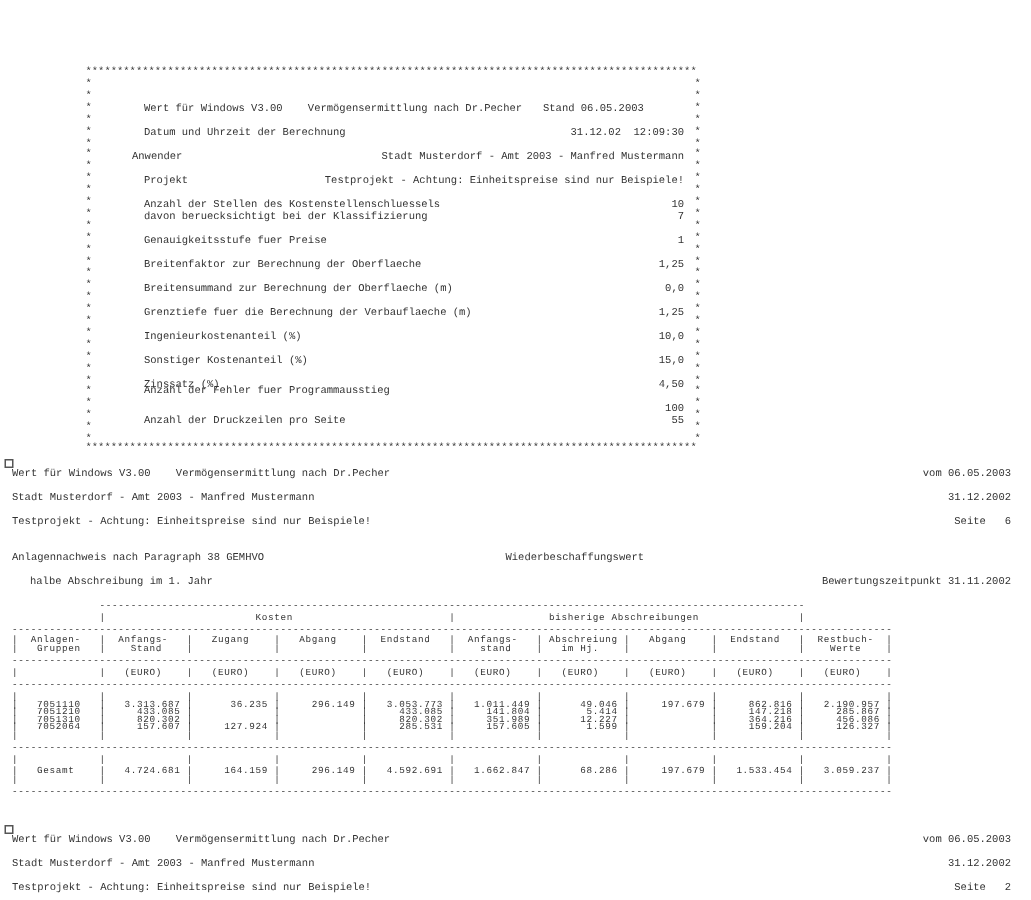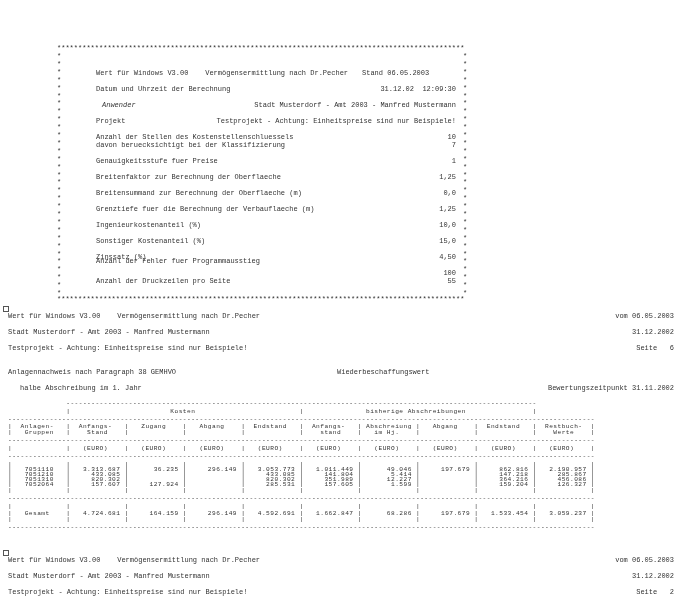--- a/index.html
+++ b/index.html
@@ -80,21 +80,21 @@
       <div class="ln" style="left: 57px; top: 290px;">*</div>
       <div class="ln" style="left: 463px; top: 290px;">*</div>
     </div>
 
   <div class="ln" style="left:96px;top:70px;">Wert für Windows V3.00    Vermögensermittlung nach Dr.Pecher</div>
   <div class="ln" style="left:362px;top:70px;">Stand 06.05.2003</div>
 
   <div id="box-rows">
       <div class="ln" style="left: 96px; top: 86px;">Datum und Uhrzeit der Berechnung</div>
       <div class="ln r" style="right: 231px; top: 86px;">31.12.02  12:09:30</div>
-      <div class="ln" style="left: 102px; top: 102px; font-style: italic;">Anwender</div>
+      <div class="ln" style="left: 88px; top: 102px;">Anwender</div>
       <div class="ln r" style="right: 231px; top: 102px;">Stadt Musterdorf - Amt 2003 - Manfred Mustermann</div>
       <div class="ln" style="left: 96px; top: 118px;">Projekt</div>
       <div class="ln r" style="right: 231px; top: 118px;">Testprojekt - Achtung: Einheitspreise sind nur Beispiele!</div>
       <div class="ln" style="left: 96px; top: 134px;">Anzahl der Stellen des Kostenstellenschluessels</div>
       <div class="ln r" style="right: 231px; top: 134px;">10</div>
       <div class="ln" style="left: 96px; top: 142px;">davon beruecksichtigt bei der Klassifizierung</div>
       <div class="ln r" style="right: 231px; top: 142px;">7</div>
       <div class="ln" style="left: 96px; top: 158px;">Genauigkeitsstufe fuer Preise</div>
       <div class="ln r" style="right: 231px; top: 158px;">1</div>
       <div class="ln" style="left: 96px; top: 174px;">Breitenfaktor zur Berechnung der Oberflaeche</div>

